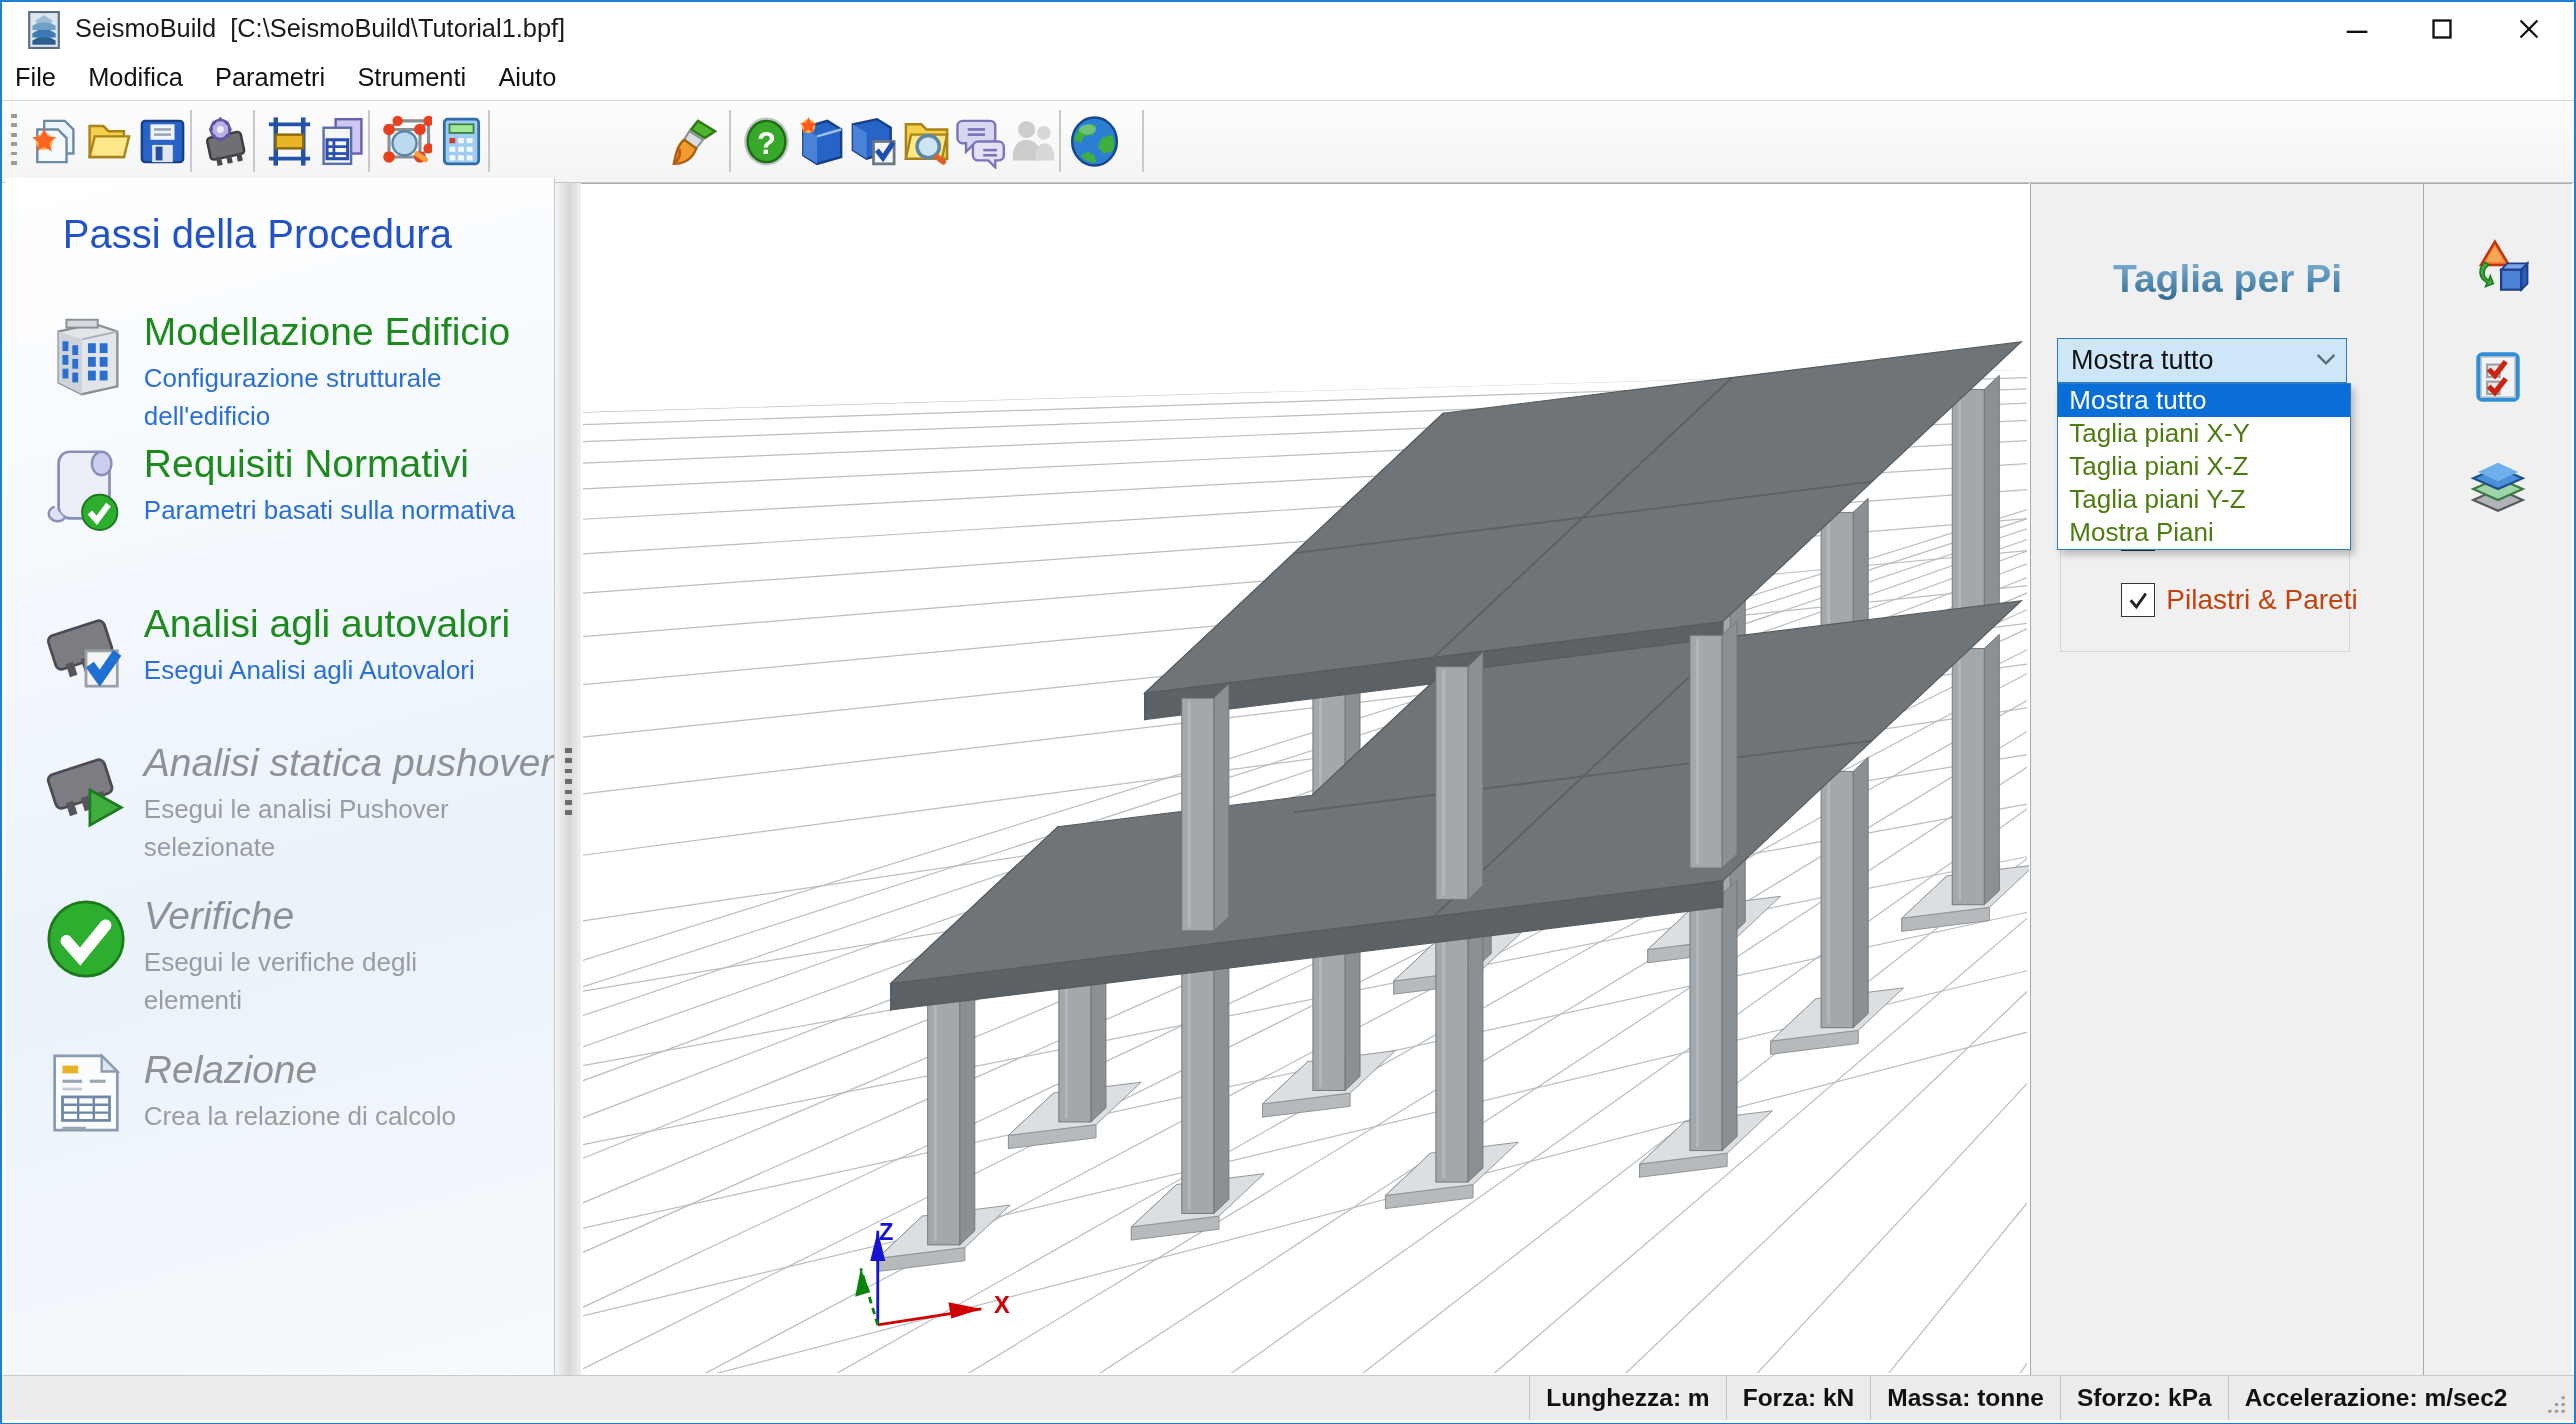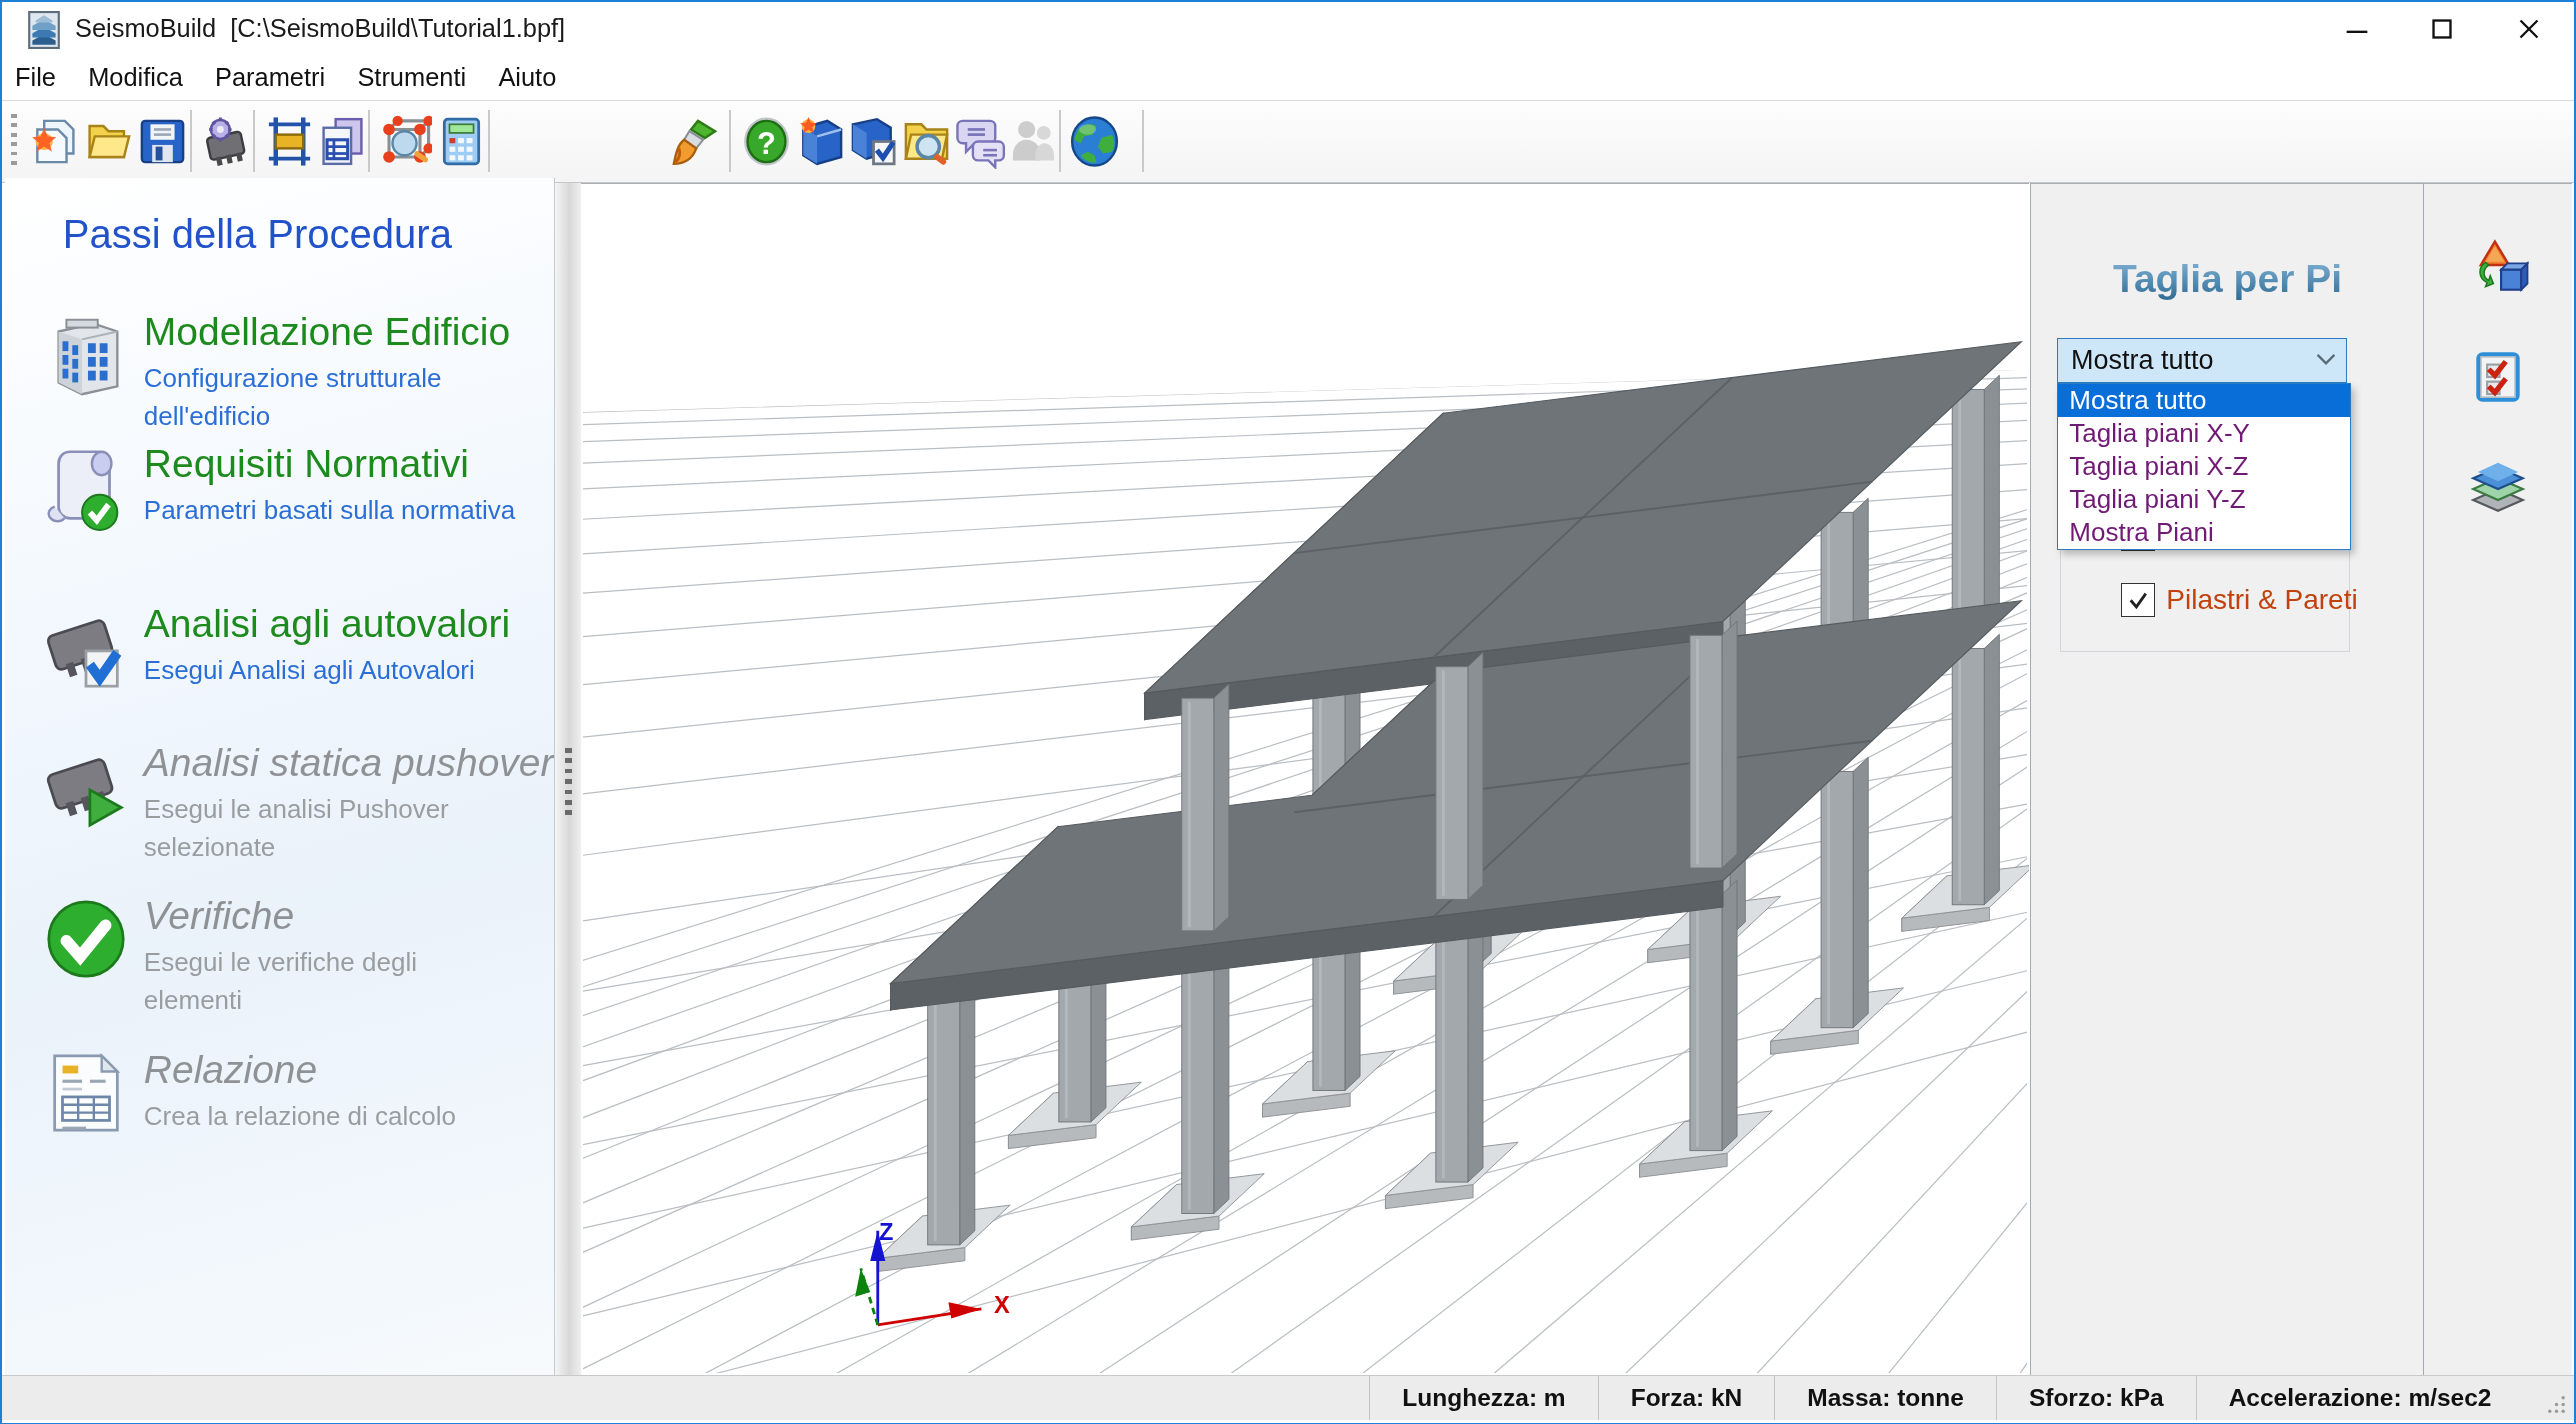--- a/index.html
+++ b/index.html
@@ -33,31 +33,31 @@
   .canvas{position:absolute;left:579px;top:181px;width:1448px;height:1193px;background:#fff;border-top:1.9px solid #a9aeb3;box-sizing:border-box;}
   .axis-label{position:absolute;font-size:23.6px;font-weight:bold;}
   
   .rightpanel{position:absolute;left:2028px;top:181px;width:394px;height:1197px;background:#f0f0f0;border-left:1.9px solid #9fabb6;border-top:1.9px solid #a9aeb3;box-sizing:border-box;}
   .rp-title{position:absolute;left:0;width:100%;top:73px;text-align:center;font-size:39px;font-weight:bold;color:#3f7da7;background:linear-gradient(#85b5d8,#2d6b93);-webkit-background-clip:text;background-clip:text;-webkit-text-fill-color:transparent;}
   .groupbox{position:absolute;left:29px;top:290px;width:288px;height:176px;border:0.9px solid #d2d6da;}
   .combo{position:absolute;left:26px;top:154px;width:290px;height:45px;background:#cde6f8;border:1.9px solid #2b7cc4;box-sizing:border-box;display:flex;align-items:center;}
   .combo .cv{font-size:27px;color:#111;padding-left:13px;flex:1;}
   .combo .chev{width:41px;text-align:center;}
   .popup{position:absolute;left:26px;top:199px;width:294px;background:#fff;border:1.9px solid #2b7cc4;box-sizing:border-box;z-index:6;box-shadow:3.8px 4.7px 7.5px rgba(0,0,0,.25);}
-  .popup .opt{height:33px;line-height:33px;font-size:26px;color:#701a75;padding-left:11.3px;white-space:nowrap;}
+  .popup .opt{height:33px;line-height:33px;font-size:26px;color:#4d7c0f;padding-left:11.3px;white-space:nowrap;}
   .popup .opt.sel{background:#0a6ed8;color:#fff;}
   .cbrow{position:absolute;left:90px;display:flex;align-items:center;gap:11.3px;z-index:1;}
   .cbox{width:34px;height:34px;background:#fff;border:1.9px solid #333;box-sizing:border-box;display:flex;align-items:center;justify-content:center;}
   .cblabel{font-size:28px;color:#c2410c;}
   
   .righticons{position:absolute;left:2421px;top:181px;width:149px;height:1197px;background:#f0f0f0;border-left:1.9px solid #9fabb6;border-top:1.9px solid #a9aeb3;box-sizing:border-box;}
   .ribtn{position:absolute;left:43px;width:62px;height:62px;}
   
   .statusbar{position:absolute;left:0;bottom:2.8px;right:0;height:44px;background:#ececec;border-top:0.9px solid #c9c9c9;display:flex;justify-content:flex-end;align-items:stretch;}
-  .scell{display:flex;align-items:center;justify-content:center;font-size:24.5px;font-weight:bold;color:#111;border-left:0.9px solid #c4c4c4;padding:0 32px;}
+  .scell{display:flex;align-items:center;justify-content:center;font-size:24.5px;font-weight:bold;color:#111;border-left:0.9px solid #c4c4c4;padding:0 16px;}
   .sgrip2{width:43px;display:flex;align-items:flex-end;justify-content:flex-end;padding:0 7.5px 5.7px 0;border-left:none;}
 </style>
 </head>
 <body>
 
 <div class="window">
 
   <div class="titlebar">
     <svg class="appicon" viewBox="0 0 32 36">
       <rect x="2" y="1" width="28" height="34" fill="#dfe7ee" stroke="#5b6c7c" stroke-width="2"></rect>

